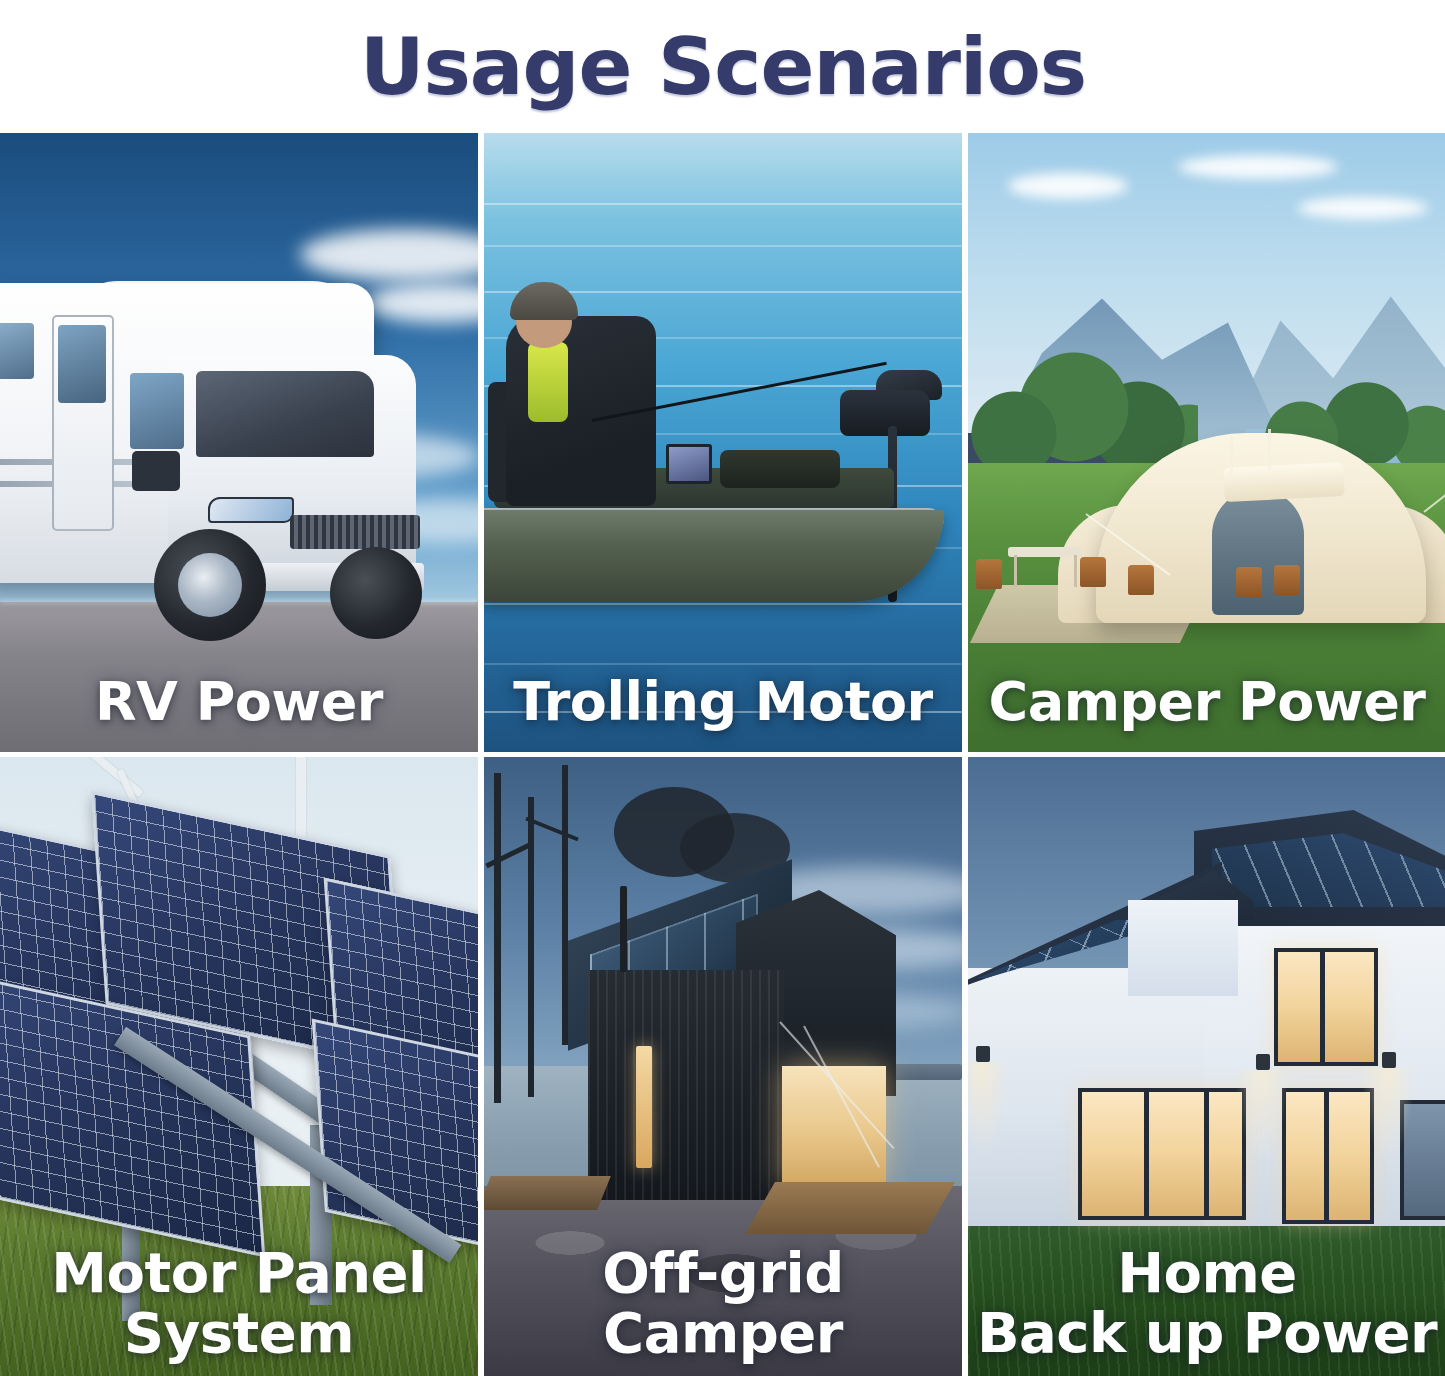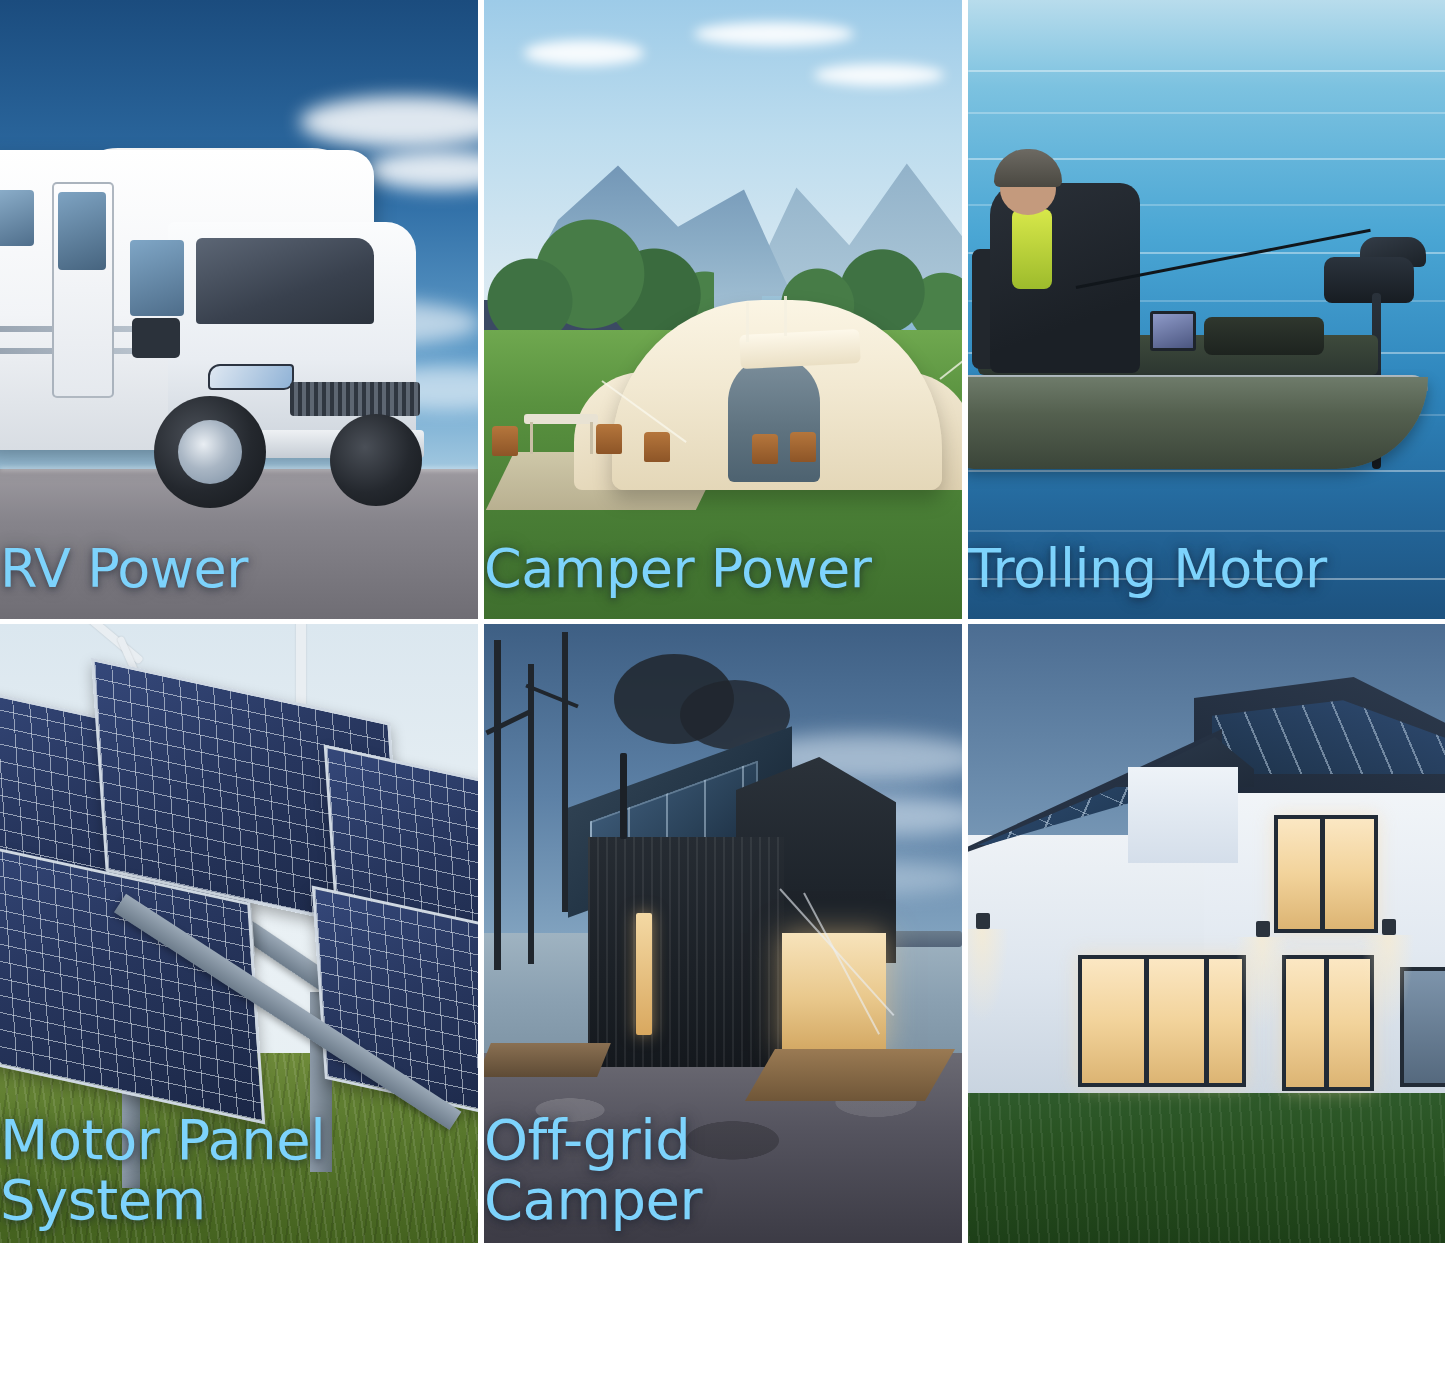--- a/index.html
+++ b/index.html
@@ -36,23 +36,24 @@
     column-gap:6px;
     row-gap:5px;
     width:1445px;
     height:1243px;
   }
   .tile { position:relative; overflow:hidden; background:#3b4a63; }
   .scene { position:absolute; inset:0; overflow:hidden; }
 
   .caption {
     position:absolute; left:0; right:0;
-    color:#7dd3fc;
+    text-align:center;
+    color:#ffffff;
     font-family:"DejaVu Sans", sans-serif;
-    font-weight:normal;
+    font-weight:bold;
     letter-spacing:-0.5px;
     text-shadow:0 2px 7px rgba(20,25,40,.55), 0 0 18px rgba(20,25,40,.30);
     z-index:30;
     white-space:pre-line;
     line-height:1.06;
   }
   .cap-1line { bottom:22px; font-size:54px; }
   .cap-2line { bottom:14px; font-size:56px; }
 
   
@@ -164,20 +165,23 @@
   .t6-winDark{position:absolute;background:linear-gradient(180deg,#7d94ab,#55697e);border:4px solid #222b36;}
   .t6-mull{position:absolute;background:#222b36;}
   .t6-light{position:absolute;width:14px;height:16px;background:#2b333d;border-radius:2px;}
   .t6-glow{position:absolute;width:52px;height:92px;background:radial-gradient(ellipse at 50% 0%,rgba(255,236,196,.55) 0%,rgba(255,236,196,0) 72%);}
 </style>
 </head>
 <body>
 
 <div id="page">
 
+  <div class="header">
+    <h1>Usage Scenarios</h1>
+  </div>
 
   <div class="grid">
 
     <div class="tile">
       <div class="scene">
         <div class="t1-sky"></div>
         <div class="t1-cloud" style="left:300px;top:96px;width:210px;height:52px;"></div>
         <div class="t1-cloud" style="left:366px;top:150px;width:150px;height:40px;"></div>
         <div class="t1-cloud" style="left:250px;top:300px;width:230px;height:46px;opacity:.7;"></div>
         <div class="t1-cloud" style="left:356px;top:366px;width:180px;height:44px;opacity:.65;"></div>
@@ -195,20 +199,52 @@
         <div class="t1-sidewin"></div>
         <div class="t1-mirror"></div>
         <div class="t1-lamp"></div>
         <div class="t1-grille"></div>
         <div class="t1-bumper"></div>
         <div class="t1-wheel" style="left:154px;top:396px;width:112px;height:112px;"></div>
         <div class="t1-rim" style="left:178px;top:420px;width:64px;height:64px;"></div>
         <div class="t1-wheel" style="left:330px;top:414px;width:92px;height:92px;"></div>
       </div>
       <div class="caption cap-1line">RV Power</div>
+    </div>
+
+    <div class="tile">
+      <div class="scene">
+        <div class="t2-water"></div>
+        <div class="t2-ripple" style="top:70px;"></div>
+        <div class="t2-ripple" style="top:112px;opacity:.7;"></div>
+        <div class="t2-ripple" style="top:158px;"></div>
+        <div class="t2-ripple" style="top:204px;opacity:.6;"></div>
+        <div class="t2-ripple" style="top:252px;"></div>
+        <div class="t2-ripple" style="top:300px;opacity:.55;"></div>
+        <div class="t2-ripple" style="top:352px;"></div>
+        <div class="t2-ripple" style="top:414px;opacity:.5;"></div>
+        <div class="t2-ripple" style="top:470px;"></div>
+        <div class="t2-ripple" style="top:530px;opacity:.45;"></div>
+        <div class="t2-ripple" style="top:578px;"></div>
+        <div class="t2-motort"></div>
+        <div class="t2-motorh"></div>
+        <div class="t2-shaft"></div>
+        <div class="t2-gun"></div>
+        <div class="t2-hull"></div>
+        <div class="t2-deck"></div>
+        <div class="t2-gear"></div>
+        <div class="t2-screen"></div>
+        <div class="t2-seat"></div>
+        <div class="t2-person"></div>
+        <div class="t2-vest"></div>
+        <div class="t2-head"></div>
+        <div class="t2-hat"></div>
+        <div class="t2-rod"></div>
+      </div>
+      <div class="caption cap-1line">Trolling Motor</div>
     </div>
 
     <div class="tile">
       <div class="scene">
         <div class="t3-sky"></div>
         <div class="t3-cloud" style="left:40px;top:40px;width:120px;height:26px;"></div>
         <div class="t3-cloud" style="left:210px;top:22px;width:160px;height:24px;"></div>
         <div class="t3-cloud" style="left:330px;top:64px;width:130px;height:22px;"></div>
         <div class="t3-mt2" style="left:250px;top:150px;width:240px;height:170px;clip-path:polygon(0 100%,26% 22%,48% 56%,72% 8%,100% 60%,100% 100%);"></div>
         <div class="t3-mt" style="left:20px;top:152px;width:300px;height:170px;clip-path:polygon(0 100%,18% 40%,38% 8%,58% 44%,80% 22%,100% 100%);"></div>
@@ -233,52 +269,20 @@
         <div class="t3-chair" style="left:112px;top:424px;"></div>
         <div class="t3-chair" style="left:160px;top:432px;"></div>
         <div class="t3-chair" style="left:268px;top:434px;"></div>
         <div class="t3-chair" style="left:306px;top:432px;"></div>
       </div>
       <div class="caption cap-1line">Camper Power</div>
     </div>
 
     <div class="tile">
       <div class="scene">
-        <div class="t2-water"></div>
-        <div class="t2-ripple" style="top:70px;"></div>
-        <div class="t2-ripple" style="top:112px;opacity:.7;"></div>
-        <div class="t2-ripple" style="top:158px;"></div>
-        <div class="t2-ripple" style="top:204px;opacity:.6;"></div>
-        <div class="t2-ripple" style="top:252px;"></div>
-        <div class="t2-ripple" style="top:300px;opacity:.55;"></div>
-        <div class="t2-ripple" style="top:352px;"></div>
-        <div class="t2-ripple" style="top:414px;opacity:.5;"></div>
-        <div class="t2-ripple" style="top:470px;"></div>
-        <div class="t2-ripple" style="top:530px;opacity:.45;"></div>
-        <div class="t2-ripple" style="top:578px;"></div>
-        <div class="t2-motort"></div>
-        <div class="t2-motorh"></div>
-        <div class="t2-shaft"></div>
-        <div class="t2-gun"></div>
-        <div class="t2-hull"></div>
-        <div class="t2-deck"></div>
-        <div class="t2-gear"></div>
-        <div class="t2-screen"></div>
-        <div class="t2-seat"></div>
-        <div class="t2-person"></div>
-        <div class="t2-vest"></div>
-        <div class="t2-head"></div>
-        <div class="t2-hat"></div>
-        <div class="t2-rod"></div>
-      </div>
-      <div class="caption cap-1line">Trolling Motor</div>
-    </div>
-
-    <div class="tile">
-      <div class="scene">
         <div class="t4-sky"></div>
         <div class="t4-turb" style="left:296px;top:-10px;width:10px;height:128px;"></div>
         <div class="t4-turb" style="left:60px;top:4px;width:92px;height:8px;transform:rotate(40deg);"></div>
         <div class="t4-turb" style="left:96px;top:46px;width:80px;height:7px;transform:rotate(66deg);"></div>
         <div class="t4-grass"></div>
         <div class="t4-grassTex"></div>
         <div class="t4-post" style="left:310px;top:368px;width:22px;height:180px;"></div>
         <div class="t4-post" style="left:122px;top:404px;width:18px;height:160px;"></div>
         <div class="t4-beam" style="left:150px;top:230px;width:330px;height:20px;transform:rotate(34deg);transform-origin:left center;"></div>
         <div class="panel" style="left:-52px;top:92px;width:300px;height:206px;transform:skewY(16deg) rotate(-4deg);"></div>
@@ -350,16 +354,18 @@
         <div class="t6-win" style="left:314px;bottom:152px;width:92px;height:136px;"></div>
         <div class="t6-mull" style="left:356px;bottom:152px;width:5px;height:136px;"></div>
         <div class="t6-winDark" style="left:432px;bottom:156px;width:56px;height:120px;"></div>
         <div class="t6-light" style="left:8px;bottom:314px;"></div>
         <div class="t6-glow" style="left:-12px;bottom:222px;"></div>
         <div class="t6-light" style="left:288px;bottom:306px;"></div>
         <div class="t6-glow" style="left:268px;bottom:214px;"></div>
         <div class="t6-light" style="left:414px;bottom:308px;"></div>
         <div class="t6-glow" style="left:394px;bottom:216px;"></div>
       </div>
+      <div class="caption cap-2line">Home
+Back up Power</div>
     </div>
 
   </div>
 </div>
 
 </body></html>

